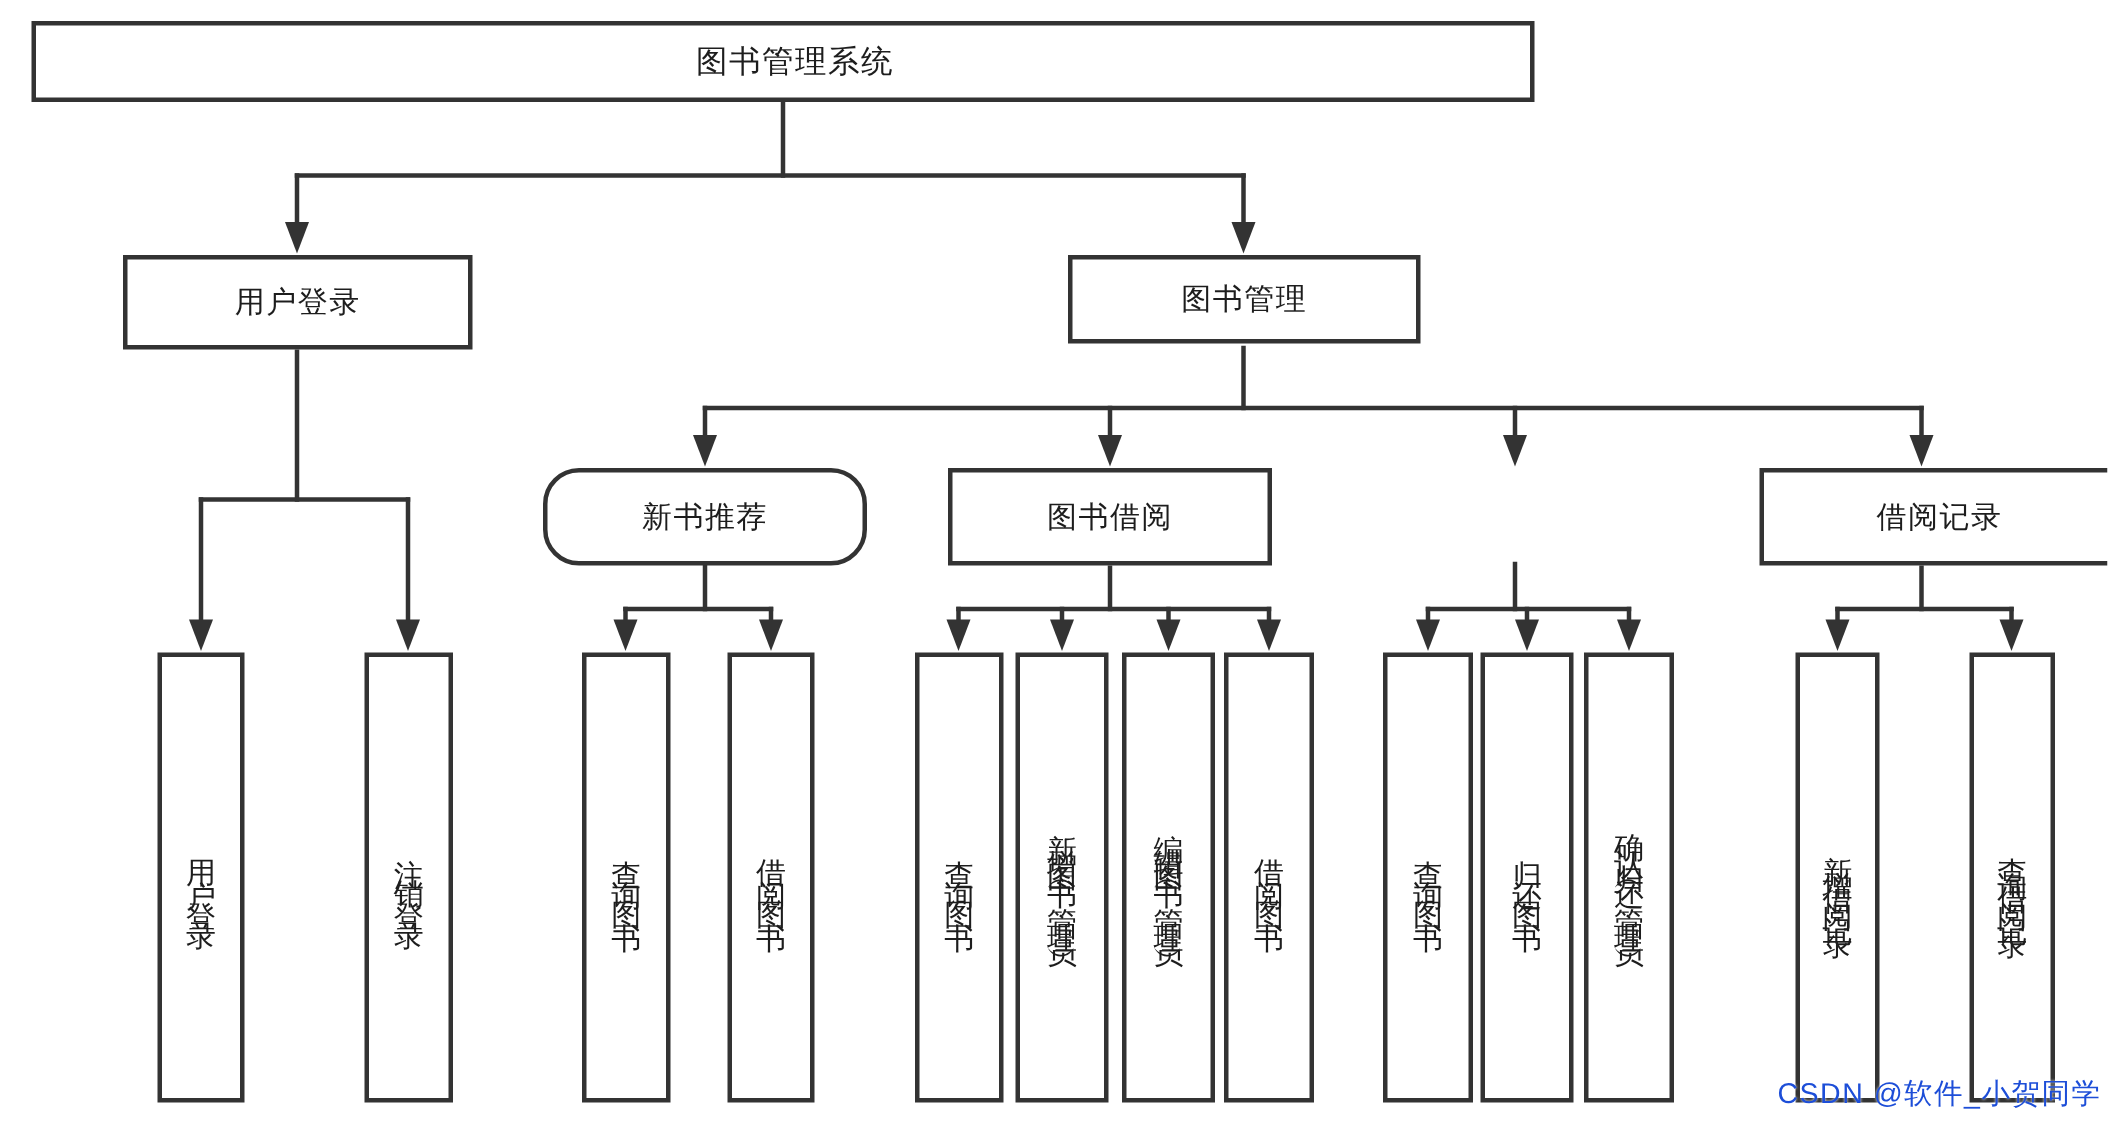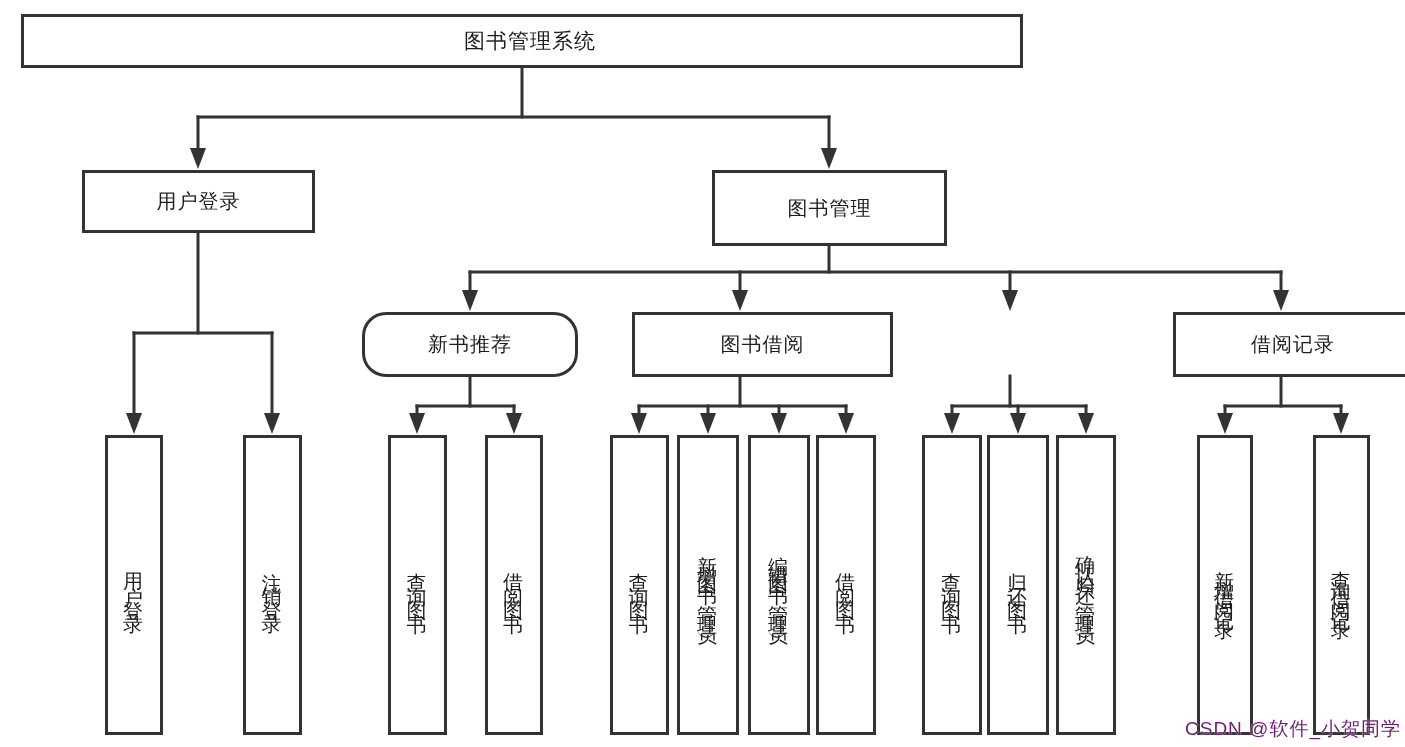--- a/index.html
+++ b/index.html
@@ -49,21 +49,21 @@
     color: #1d1d1d;
     white-space: nowrap;
   }
   .sp-wide { letter-spacing: 14px; }
   #watermark {
     position: absolute;
     left: 1185px;
     top: 716px;
     font-size: 19px;
     letter-spacing: 1px;
-    color: #701a75;
+    color: #1d4ed8;
     text-shadow: 0 0 2px #ffffff;
     z-index: 3;
     white-space: nowrap;
   }
 </style>
 </head>
 <body>
 
 <div id="canvas">
 
@@ -132,24 +132,24 @@
       <polygon points="1010,413 1026,413 1018,434"></polygon>
       <polygon points="1078,413 1094,413 1086,434"></polygon>
       <polygon points="1217,413 1233,413 1225,434"></polygon>
       <polygon points="1333,413 1349,413 1341,434"></polygon>
     </g>
   </svg>
 
   <div class="hbox root-label" style="left:21px; top:14px; width:1002px; height:54px;padding-left:16px;">图书管理系统</div>
 
   <div class="hbox" style="left:82px; top:170px; width:233px; height:63px;">用户登录</div>
-  <div class="hbox" style="left:712px; top:170px; width:235px; height:76px;">图书管理</div>
+  <div class="hbox" style="left:712px; top:170px; width:235px; height:59px;">图书管理</div>
 
   <div class="hbox" style="left:362px; top:312px; width:216px; height:65px;border-radius:24px;">新书推荐</div>
-  <div class="hbox" style="left:632px; top:312px; width:261px; height:65px;">图书借阅</div>
+  <div class="hbox" style="left:632px; top:312px; width:216px; height:65px;">图书借阅</div>
   <div class="hbox" style="left:1173px; top:312px; width:240px; height:65px;">借阅记录</div>
 
   <div class="vbox" style="left:105px; top:435px; width:58px; height:300px;">
     <span class="vtext sp-wide">用户登录</span>
   </div>
   <div class="vbox" style="left:243px; top:435px; width:59px; height:300px;">
     <span class="vtext sp-wide">注销登录</span>
   </div>
 
   <div class="vbox" style="left:388px; top:435px; width:59px; height:300px;">

